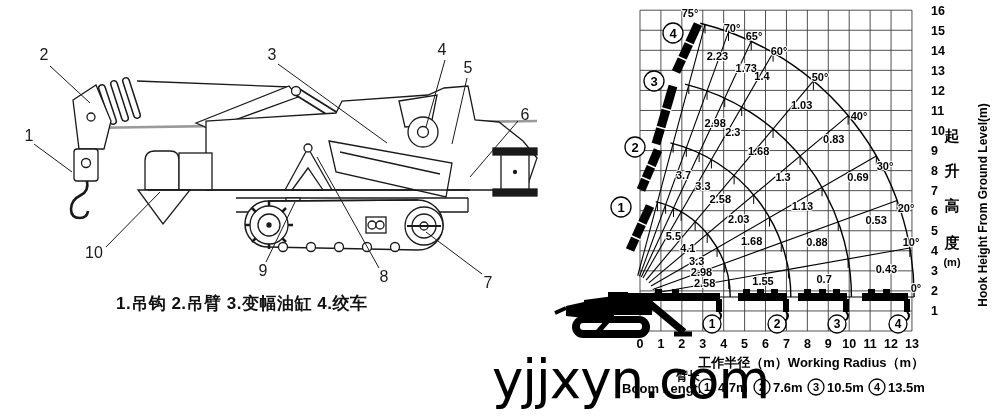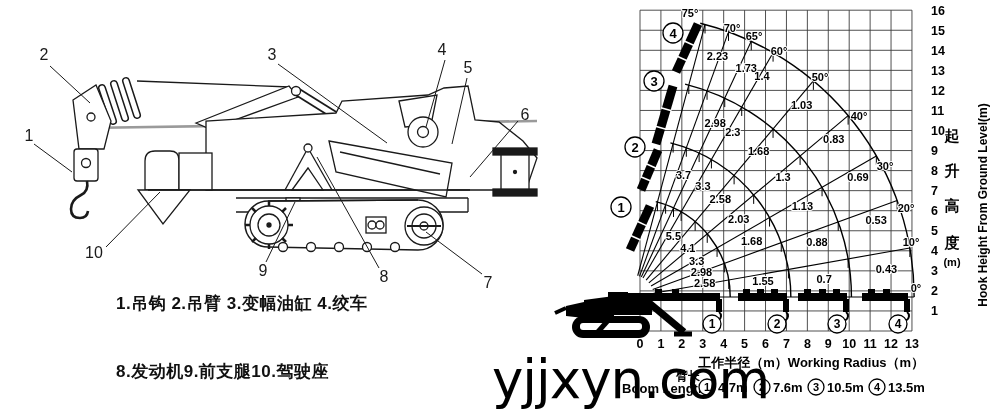--- a/index.html
+++ b/index.html
@@ -427,16 +427,15 @@
       <rect x="572" y="316" width="78" height="22" rx="11"></rect>
       <rect x="580" y="323" width="62" height="7" rx="3" fill="#fff"></rect>
       <line x1="648" y1="302" x2="684" y2="332" stroke="#000" stroke-width="7"></line>
       <line x1="674" y1="334" x2="692" y2="334" stroke="#000" stroke-width="5"></line>
       <line x1="612" y1="316" x2="596" y2="334" stroke="#000" stroke-width="5"></line>
       <line x1="588" y1="336" x2="604" y2="336" stroke="#000" stroke-width="4"></line>
     </g>
   </svg>
 
   <div class="legend-line" id="legend1">1.吊钩 2.吊臂 3.变幅油缸 4.绞车</div>
-  <div class="legend-line" id="legend3">8.发动机9.前支腿10.驾驶座</div>
 
   <div id="watermark">yjjxyn.com</div>
 </div>
 
 </body></html>

